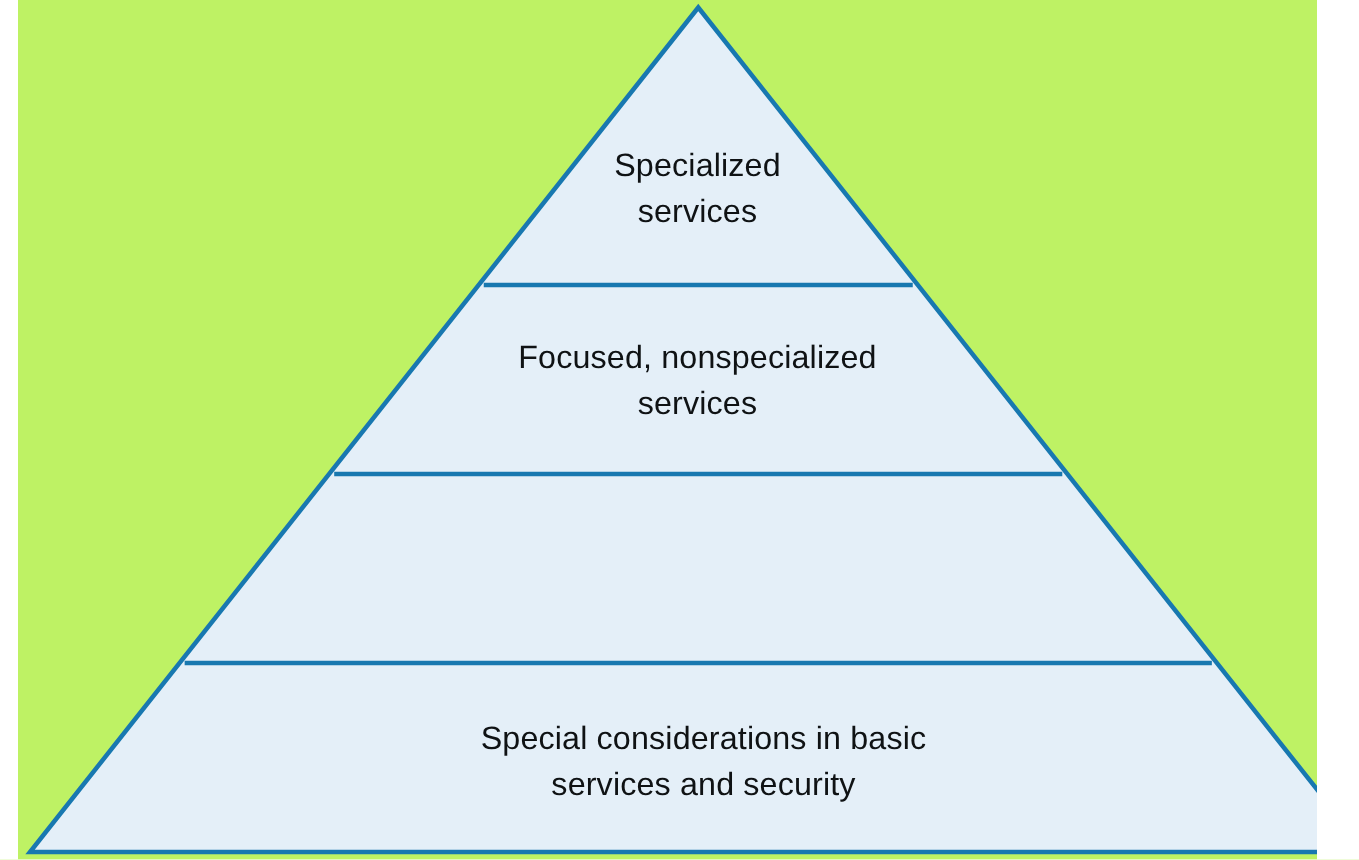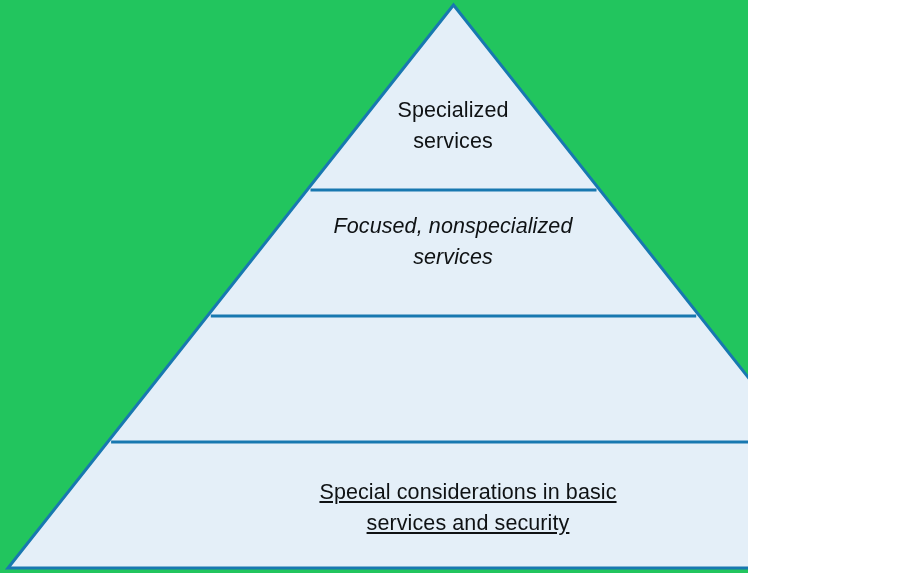--- a/index.html
+++ b/index.html
@@ -6,24 +6,25 @@
   html, body {
     margin: 0;
     padding: 0;
     background: #ffffff;
   }
   body {
     font-family: "Liberation Sans", "DejaVu Sans", sans-serif;
   }
   #canvas {
     position: relative;
-    width: 748px;
+    width: 866px;
     height: 573px;
-    background: #22c55e;
+    background: #bef264;
     overflow: hidden;
+    margin-left: 12px;
   }
   #pyramid-svg {
     position: absolute;
     left: 0;
     top: 0;
     width: 906px;
     height: 573px;
     display: block;
   }
   .tier-label {
@@ -39,36 +40,34 @@
   }
   
   #tier-label-1 {
     left: 253px;
     top: 95px;
     width: 400px;
   }
   
   #tier-label-2 {
     left: 203px;
-    top: 211px;
+    top: 223px;
     width: 500px;
-    font-style: italic;
   }
   
   #tier-label-3 {
     left: 178px;
     top: 349px;
     width: 550px;
   }
   
   #tier-label-4 {
-    left: 143px;
+    left: 132px;
     top: 477px;
     width: 650px;
-    text-decoration: underline;
   }
 </style>
 </head>
 <body>
 
 <div id="canvas">
 
   <svg id="pyramid-svg" viewBox="0 0 906 573" xmlns="http://www.w3.org/2000/svg">
 
     <polygon points="453.5,5 899,568 8,568" fill="#e4eff8"></polygon>

